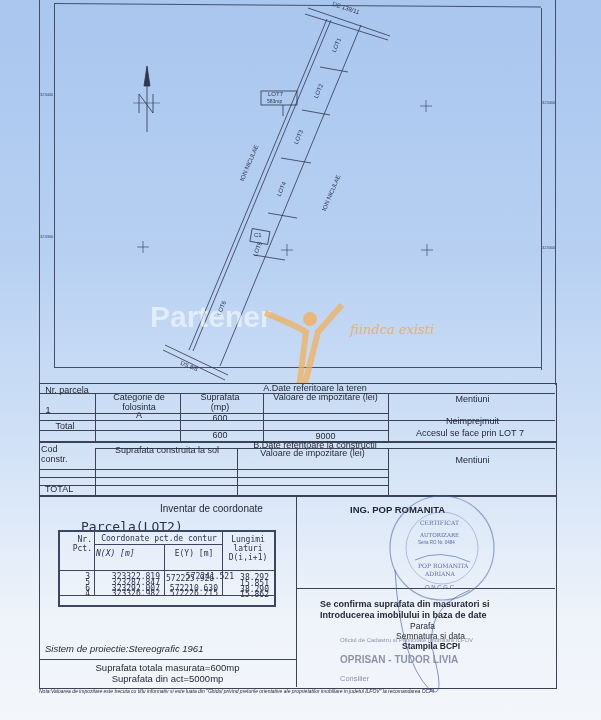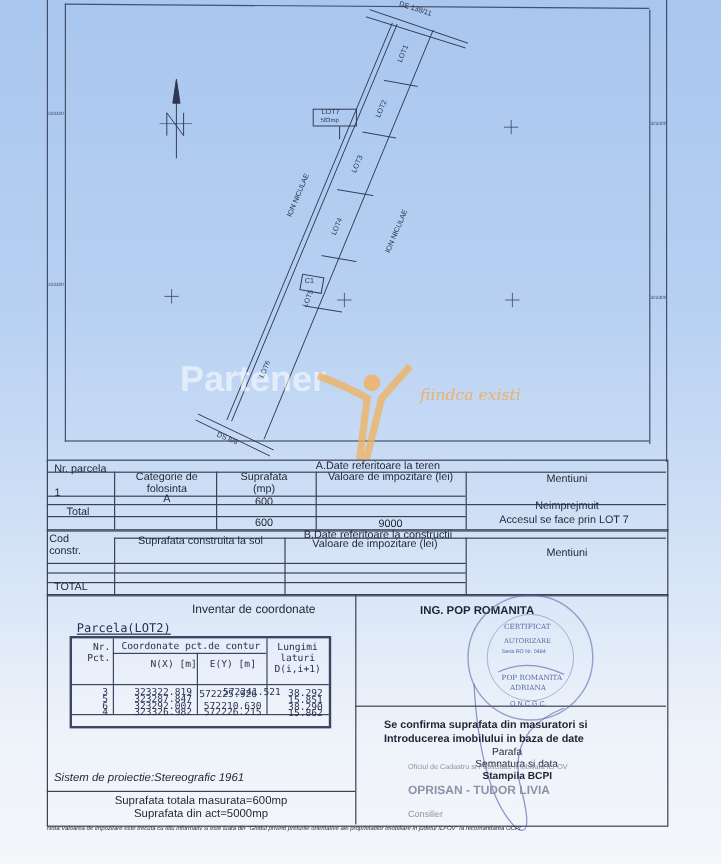--- a/index.html
+++ b/index.html
@@ -143,32 +143,32 @@
 <div class="hl" style="left:39px; top:477px; width:349px;"></div>
 <div class="hl" style="left:39px; top:485px; width:349px;"></div>
 <div class="cell" style="left:45px; top:484px; width:40px; text-align:left;">TOTAL</div>
 
 <div class="tbl" style="left:39px; top:495px; width:516px; height:192px;"></div>
 <div class="vl" style="left:296px; top:495px; height:192px;"></div>
 <div class="hl" style="left:296px; top:588px; width:259px;"></div>
 <div class="hl" style="left:39px; top:659px; width:257px;"></div>
 
 <div class="abs" style="left:160px; top:503px; font-size:10px;">Inventar de coordonate</div>
-<div class="abs mono" style="left:64px; top:519px; font-size:10px; color:#2a3150;text-decoration:underline;">Parcela(LOT2)</div>
+<div class="abs mono" style="left:81px; top:519px; font-size:13px; color:#2a3150;">Parcela(LOT2)</div>
 
 <div class="coord" style="left:58px; top:530px; width:214px; height:73px;">
   <div class="hl" style="left:0; top:38px; width:214px; background:#3c4663;"></div>
   <div class="hl" style="left:0; top:63px; width:214px; background:#3c4663;"></div>
   <div class="vl" style="left:34px; top:0; height:63px; background:#3c4663;"></div>
   <div class="vl" style="left:104px; top:12px; height:51px; background:#3c4663;"></div>
   <div class="vl" style="left:162px; top:0; height:63px; background:#3c4663;"></div>
   <div class="hl" style="left:34px; top:12px; width:128px; background:#3c4663;"></div>
   <div class="c" style="left:2px; top:3px; width:30px; text-align:right; line-height:9px;">Nr. Pct.</div>
   <div class="c" style="left:36px; top:2px; width:126px; text-align:center;">Coordonate pct.de contur</div>
-  <div class="c" style="left:36px; top:17px; width:68px; text-align:right;">N(X) [m]</div>
+  <div class="c" style="left:36px; top:17px; width:68px; text-align:left;font-style:italic;">N(X) [m]</div>
   <div class="c" style="left:106px; top:17px; width:56px; text-align:center;">E(Y) [m]</div>
   <div class="c" style="left:164px; top:3px; width:48px; text-align:center; line-height:9px;">Lungimi laturi D(i,i+1)</div>
 
   <div class="c" style="left:2px; top:40px; width:28px;">3</div>
   <div class="c" style="left:36px; top:40px; width:64px;">323322.819</div>
   <div class="c" style="left:106px; top:40px; width:52px;padding-left:16px;">572241.521</div>
   <div class="c" style="left:164px; top:41px; width:45px;">38.292</div>
 
   <div class="c" style="left:2px; top:46px; width:28px;">5</div>
   <div class="c" style="left:36px; top:46px; width:64px;">323287.847</div>

